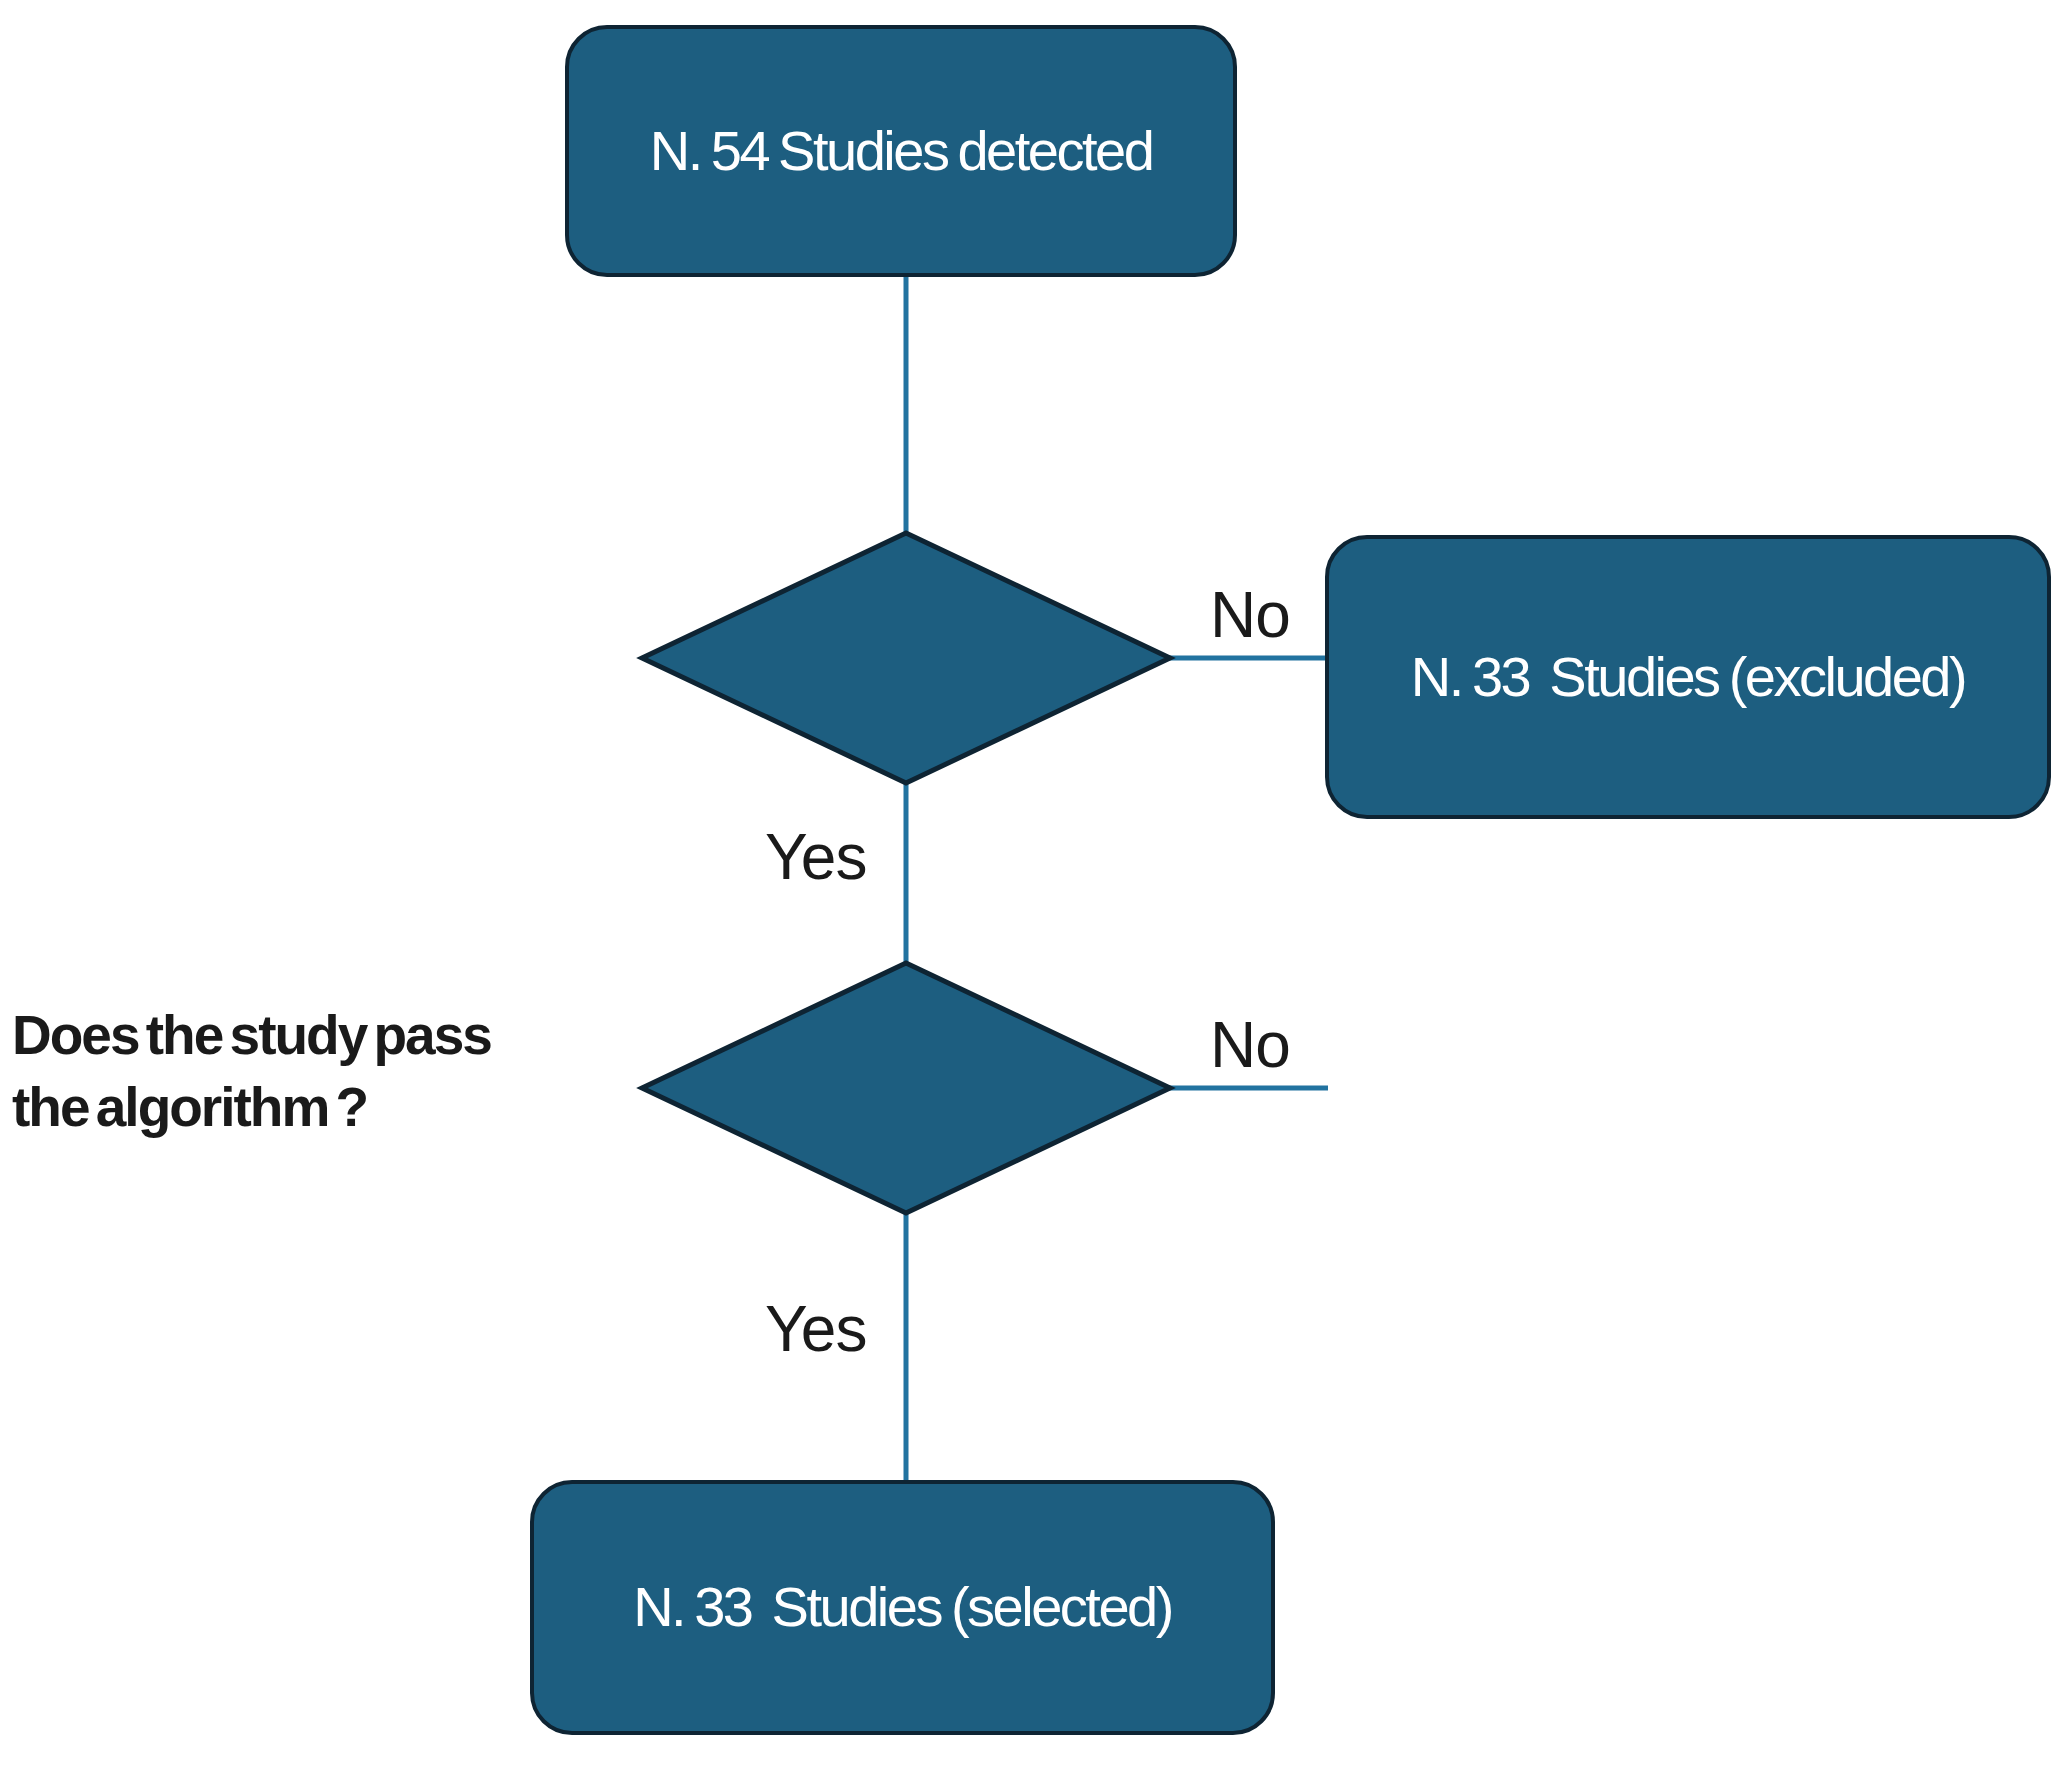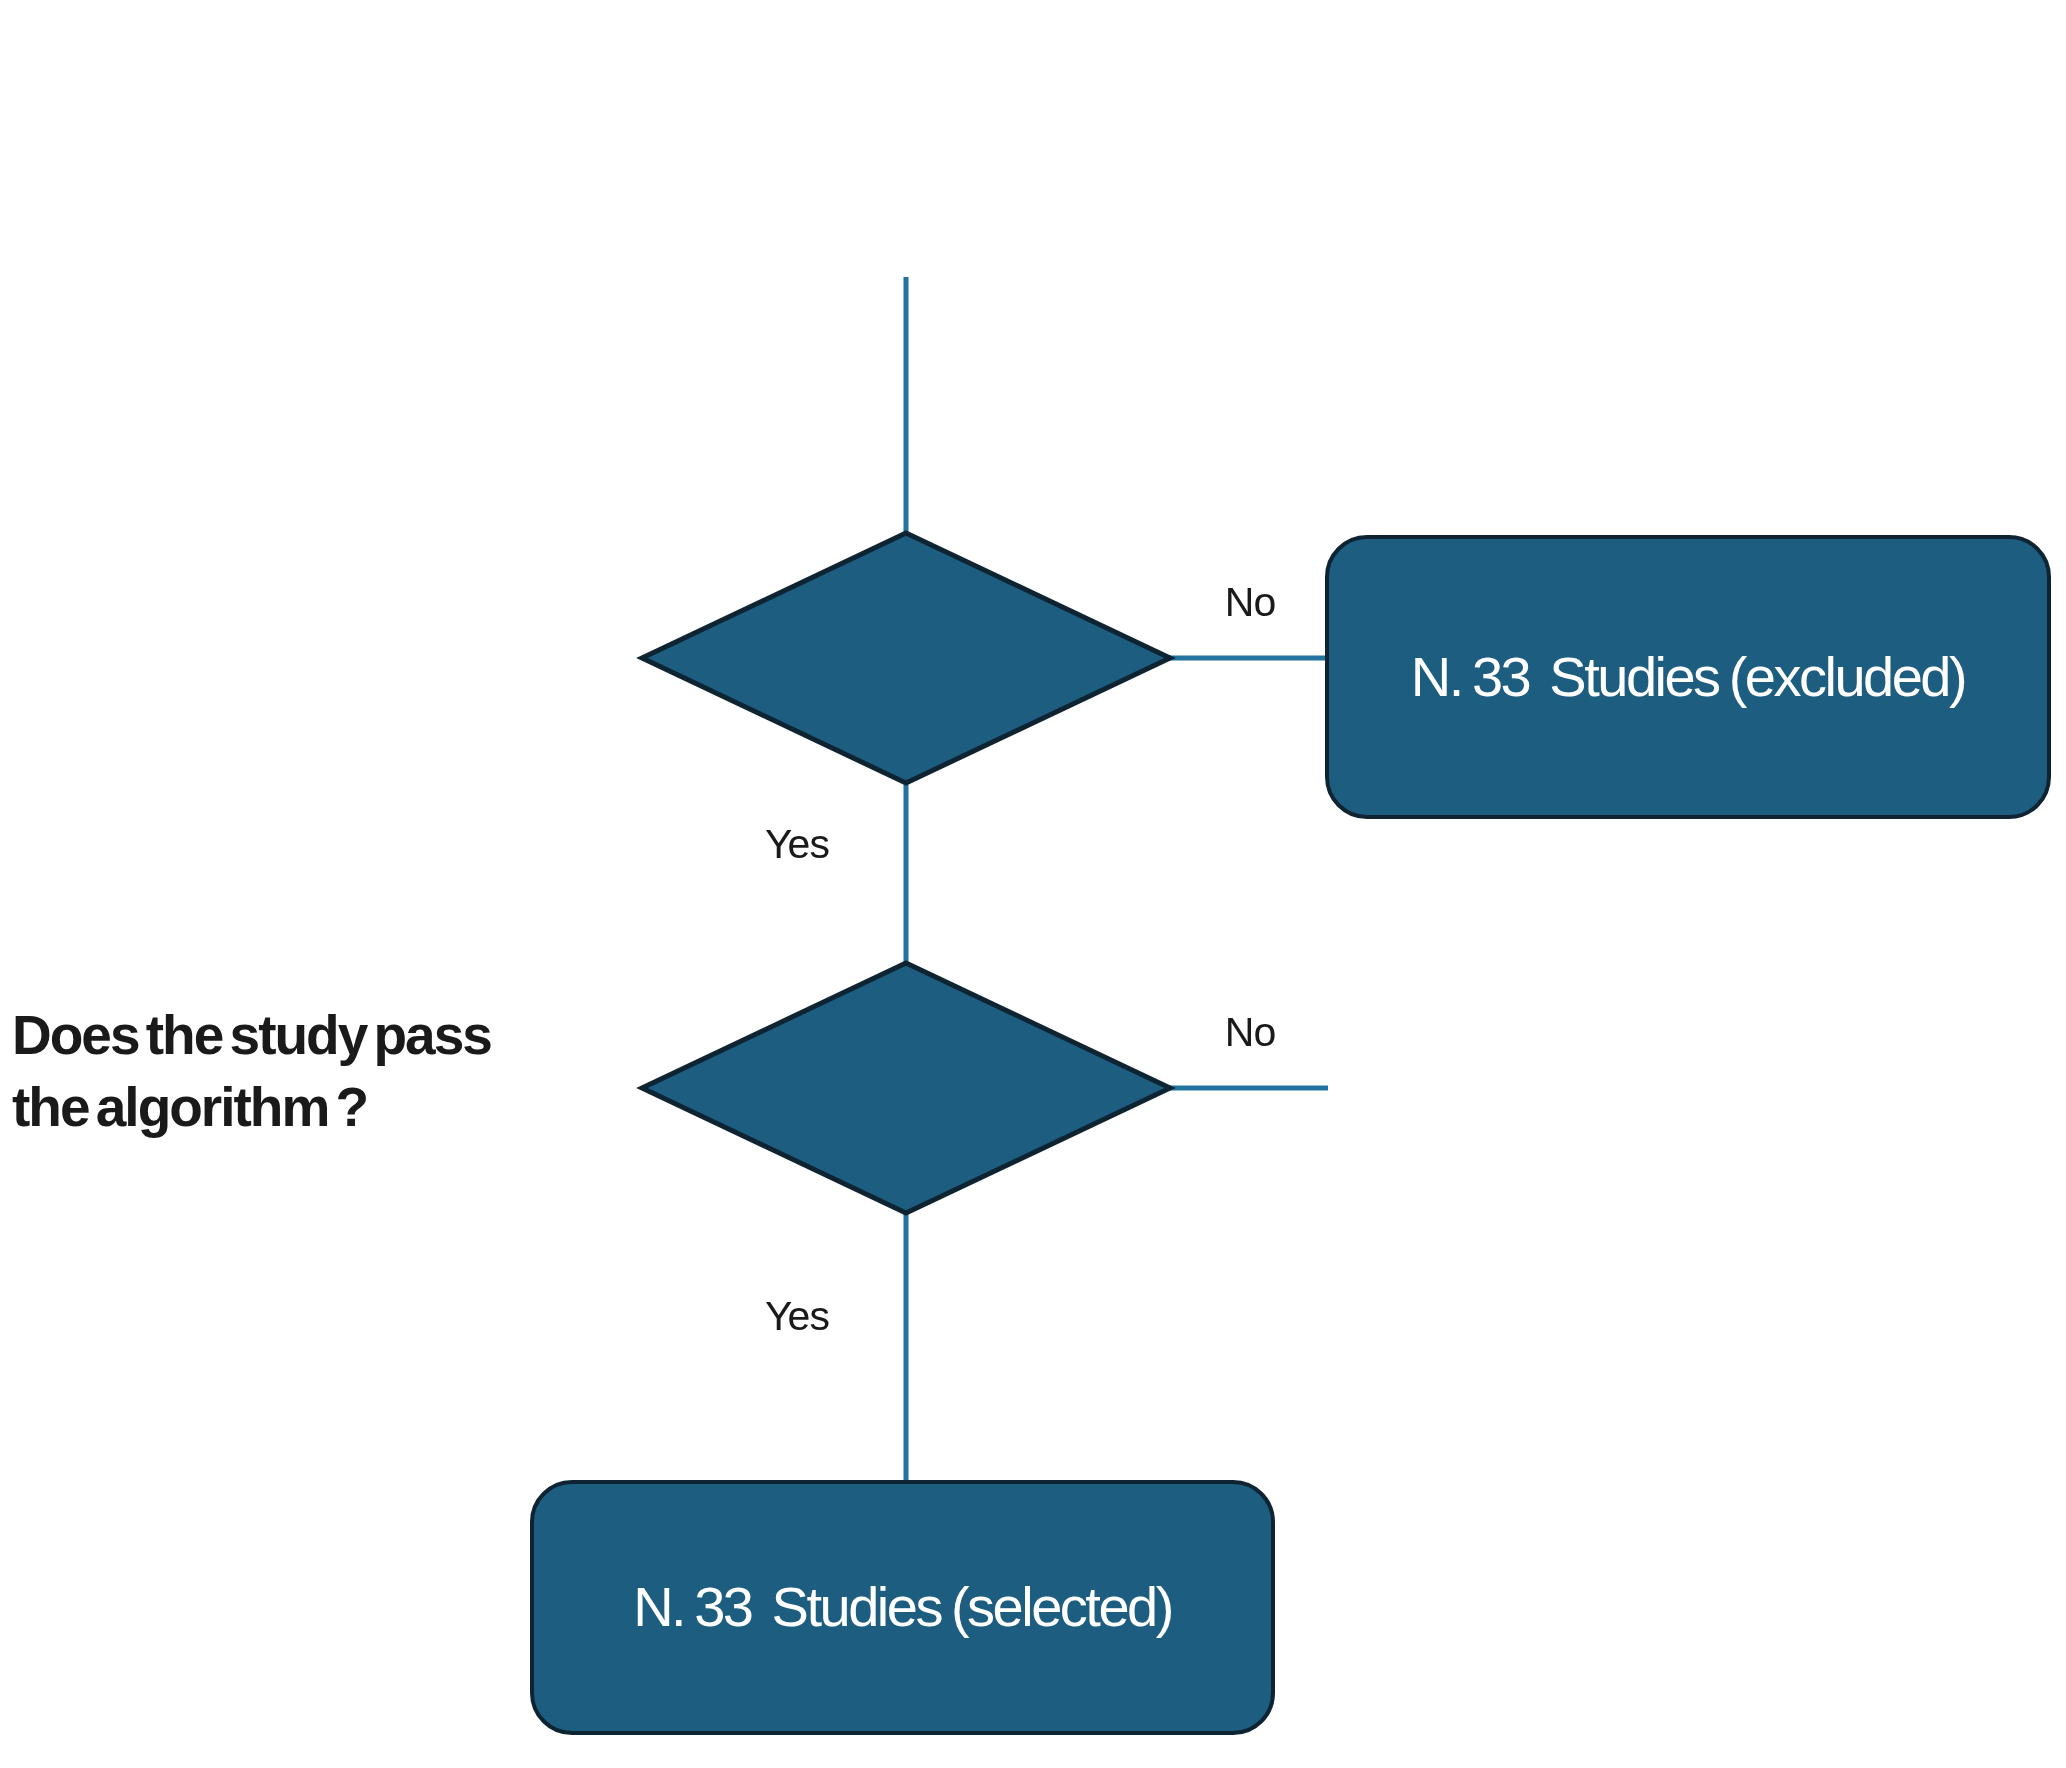--- a/index.html
+++ b/index.html
@@ -57,21 +57,21 @@
     font-size: 55px;
     font-weight: 700;
     letter-spacing: -2px;
     word-spacing: -6px;
     white-space: pre-line;
     line-height: 1.3;
   }
   .edge-label {
     position: absolute;
     color: var(--label-text, #1a1a1a);
-    font-size: 41px;
+    font-size: 64px;
     font-weight: 400;
     letter-spacing: -1px;
     line-height: 1.1;
   }
   .edge-label.center { text-align: center; }
   .edge-label.right  { text-align: left; }
 </style>
 </head>
 <body>
 
@@ -80,20 +80,23 @@
   <svg class="wires" viewBox="0 0 2066 1768" xmlns="http://www.w3.org/2000/svg">
     <line class="connector" x1="906" y1="277" x2="906" y2="537"></line>
     <line class="connector" x1="1166" y1="658" x2="1328" y2="658"></line>
     <line class="connector" x1="906" y1="779" x2="906" y2="967"></line>
     <line class="connector" x1="1166" y1="1088" x2="1328" y2="1088"></line>
     <line class="connector" x1="906" y1="1209" x2="906" y2="1482"></line>
     <polygon class="decision" points="906,533 1170,658 906,783 642,658"></polygon>
     <polygon class="decision" points="906,963 1170,1088 906,1213 642,1088"></polygon>
   </svg>
 
+  <div class="node-box" style="left:565px; top:25px; width:672px; height:252px;">
+    <div class="node-label">N. 54 Studies detected</div>
+  </div>
 
 
   <div class="edge-label center" style="left:1190px; top:580px; width:120px;">No</div>
 
   <div class="node-box" style="left:1325px; top:535px; width:726px; height:284px;">
     <div class="node-label">N. 33  Studies (excluded)</div>
   </div>
 
   <div class="edge-label right" style="left:765px; top:822px; width:118px;">Yes</div>
 

